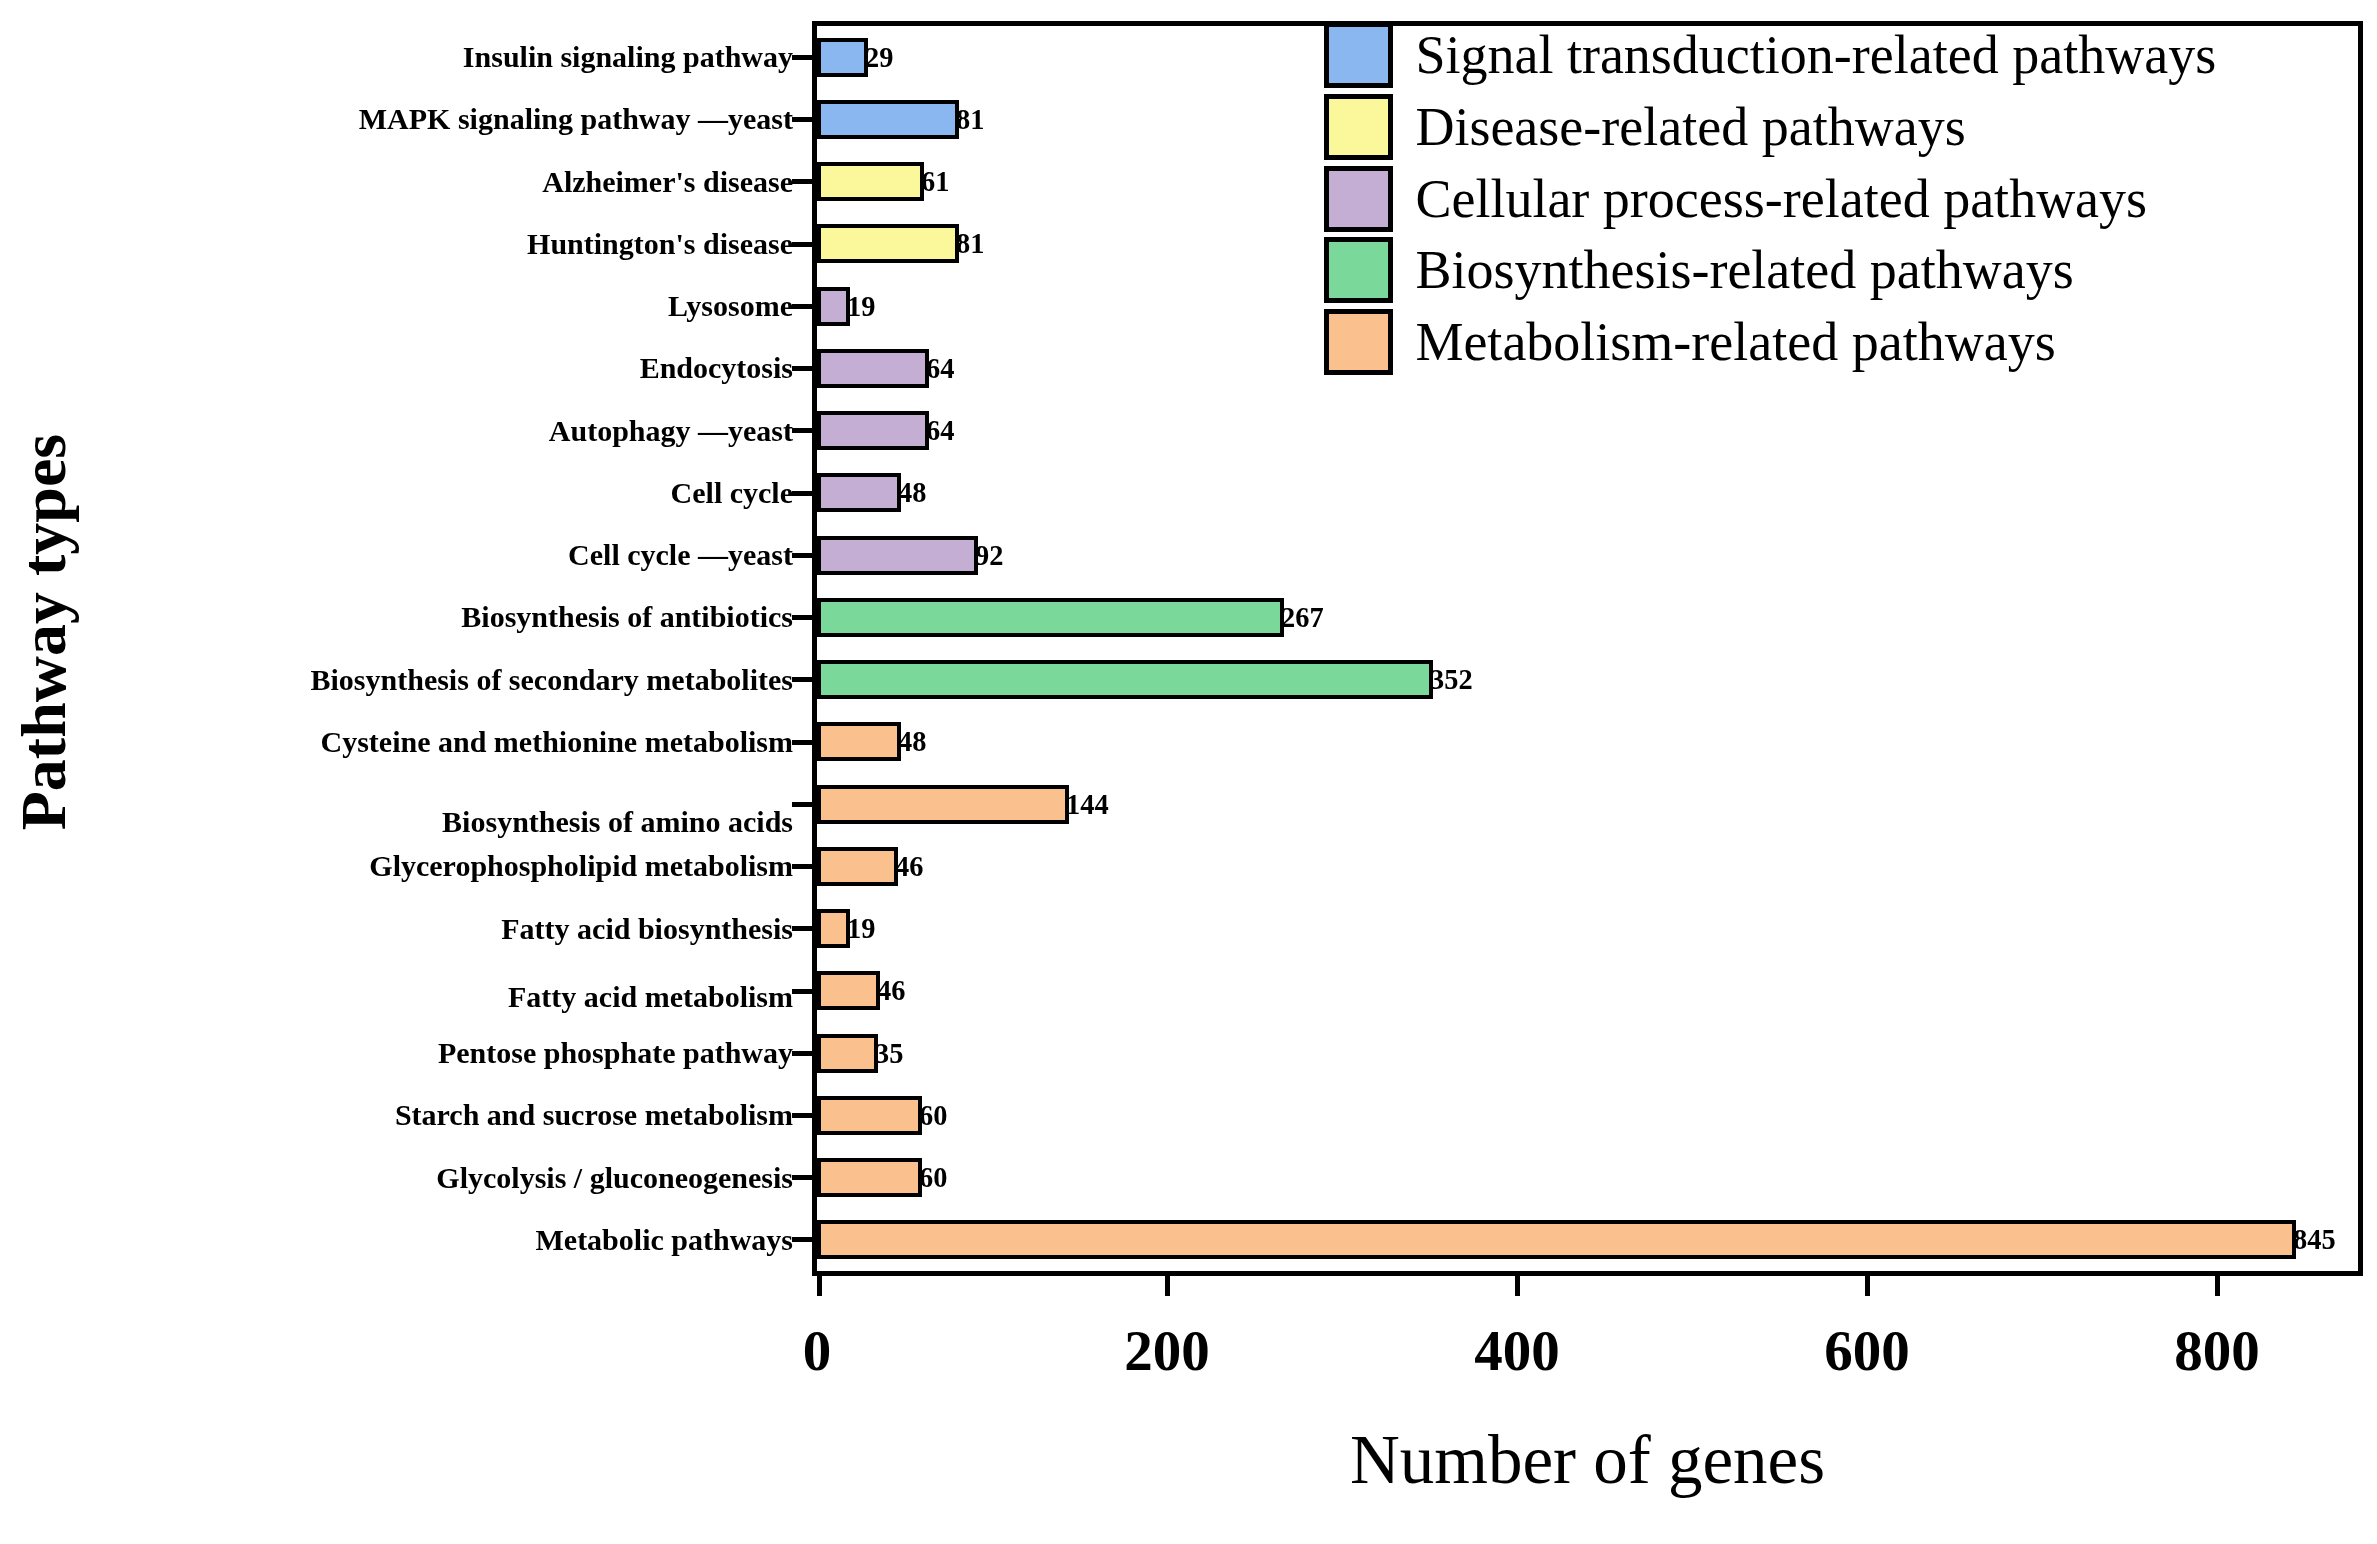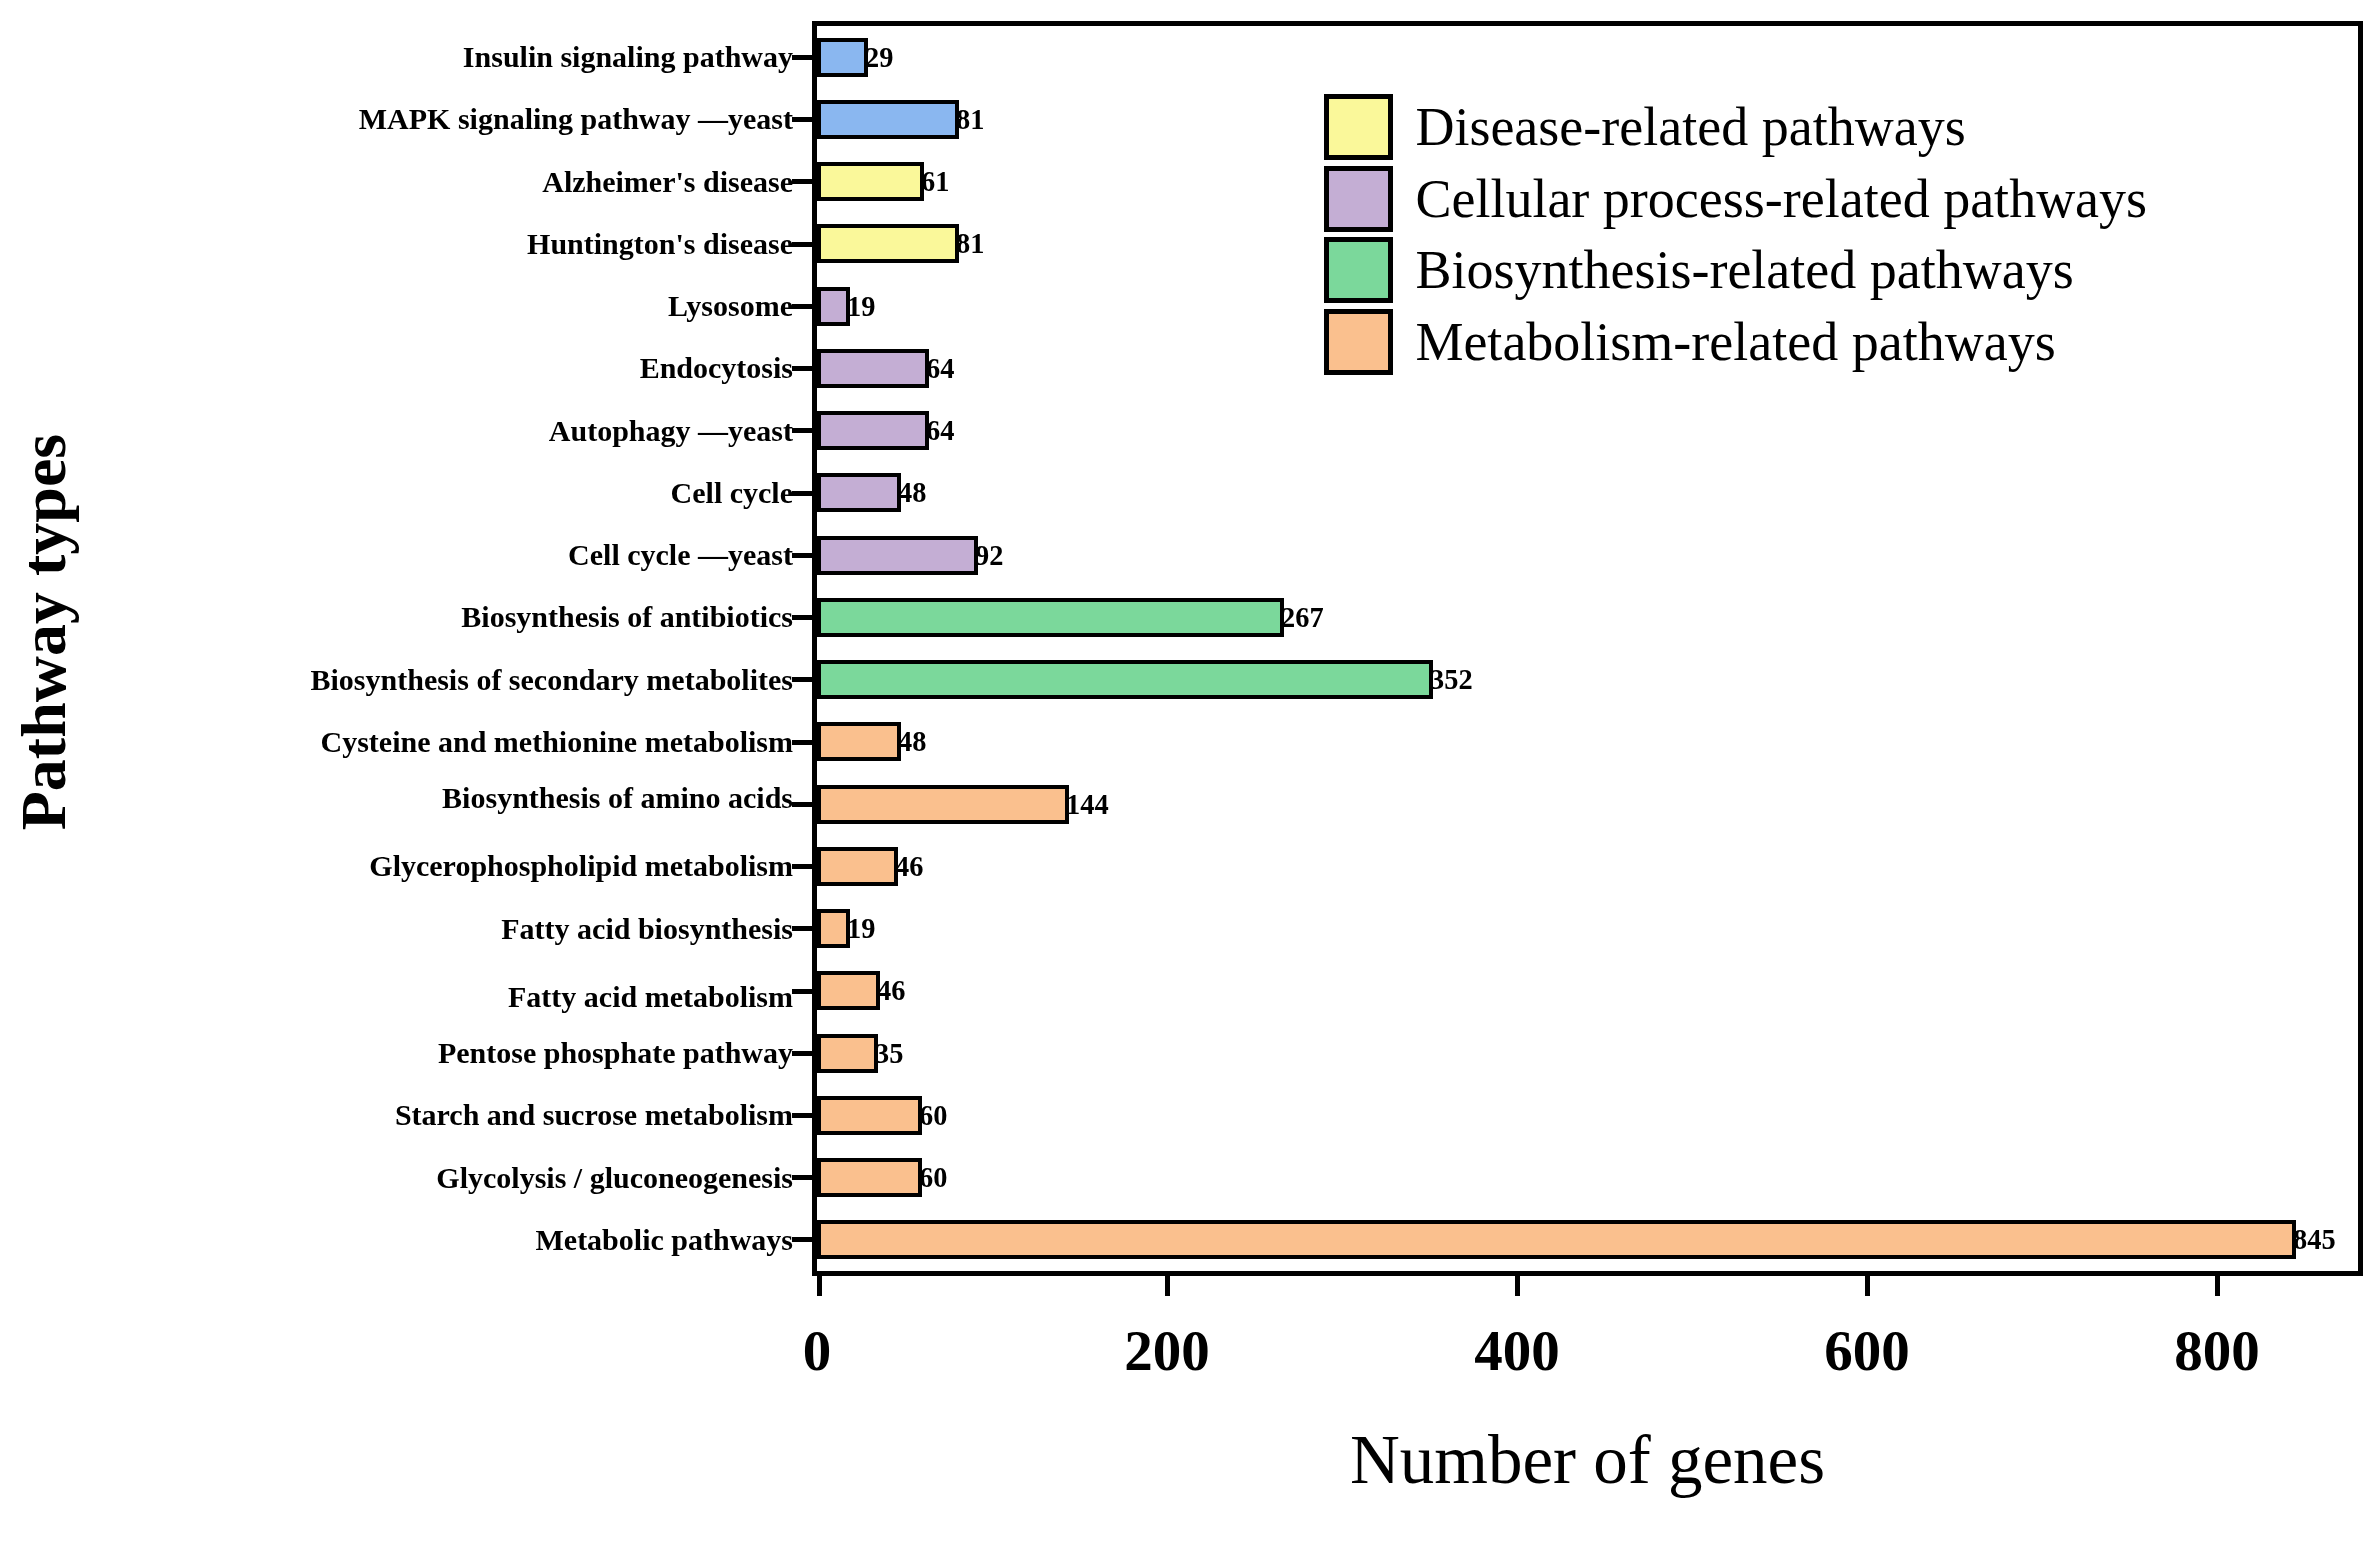--- a/index.html
+++ b/index.html
@@ -83,21 +83,21 @@
       <div class="ylab" style="top: 144px;">Alzheimer's disease</div>
       <div class="ylab" style="top: 206px;">Huntington's disease</div>
       <div class="ylab" style="top: 268px;">Lysosome</div>
       <div class="ylab" style="top: 330px;">Endocytosis</div>
       <div class="ylab" style="top: 393px;">Autophagy —yeast</div>
       <div class="ylab" style="top: 455px;">Cell cycle</div>
       <div class="ylab" style="top: 517px;">Cell cycle —yeast</div>
       <div class="ylab" style="top: 579px;">Biosynthesis of antibiotics</div>
       <div class="ylab" style="top: 642px;">Biosynthesis of secondary metabolites</div>
       <div class="ylab" style="top: 704px;">Cysteine and methionine metabolism</div>
-      <div class="ylab" style="top: 760px;">Biosynthesis of amino acids</div>
+      <div class="ylab" style="top: 784px;">Biosynthesis of amino acids</div>
       <div class="ylab" style="top: 828px;">Glycerophospholipid metabolism</div>
       <div class="ylab" style="top: 891px;">Fatty acid biosynthesis</div>
       <div class="ylab" style="top: 953px; margin-top: 6px;">Fatty acid metabolism</div>
       <div class="ylab" style="top: 1015px;">Pentose phosphate pathway</div>
       <div class="ylab" style="top: 1077px;">Starch and sucrose metabolism</div>
       <div class="ylab" style="top: 1140px;">Glycolysis / gluconeogenesis</div>
       <div class="ylab" style="top: 1202px;">Metabolic pathways</div>
     </div>
 
   <div id="plot">
@@ -169,20 +169,24 @@
         <div class="xtick" style="left: 698px;"></div>
         <div class="xticklab" style="left: 700px;">400</div>
         <div class="xtick" style="left: 1048px;"></div>
         <div class="xticklab" style="left: 1050px;">600</div>
         <div class="xtick" style="left: 1398px;"></div>
         <div class="xticklab" style="left: 1400px;">800</div>
       </div>
   </div>
 
   <div id="legend">
+      <div class="legrow" style="top: 0px;">
+        <div class="legswatch" style="background: rgb(138, 183, 240);"></div>
+        <div class="legtext">Signal transduction-related pathways</div>
+      </div>
       <div class="legrow" style="top: 72px;">
         <div class="legswatch" style="background: rgb(250, 248, 154);"></div>
         <div class="legtext">Disease-related pathways</div>
       </div>
       <div class="legrow" style="top: 144px;">
         <div class="legswatch" style="background: rgb(196, 174, 212);"></div>
         <div class="legtext">Cellular process-related pathways</div>
       </div>
       <div class="legrow" style="top: 215px;">
         <div class="legswatch" style="background: rgb(123, 216, 155);"></div>

